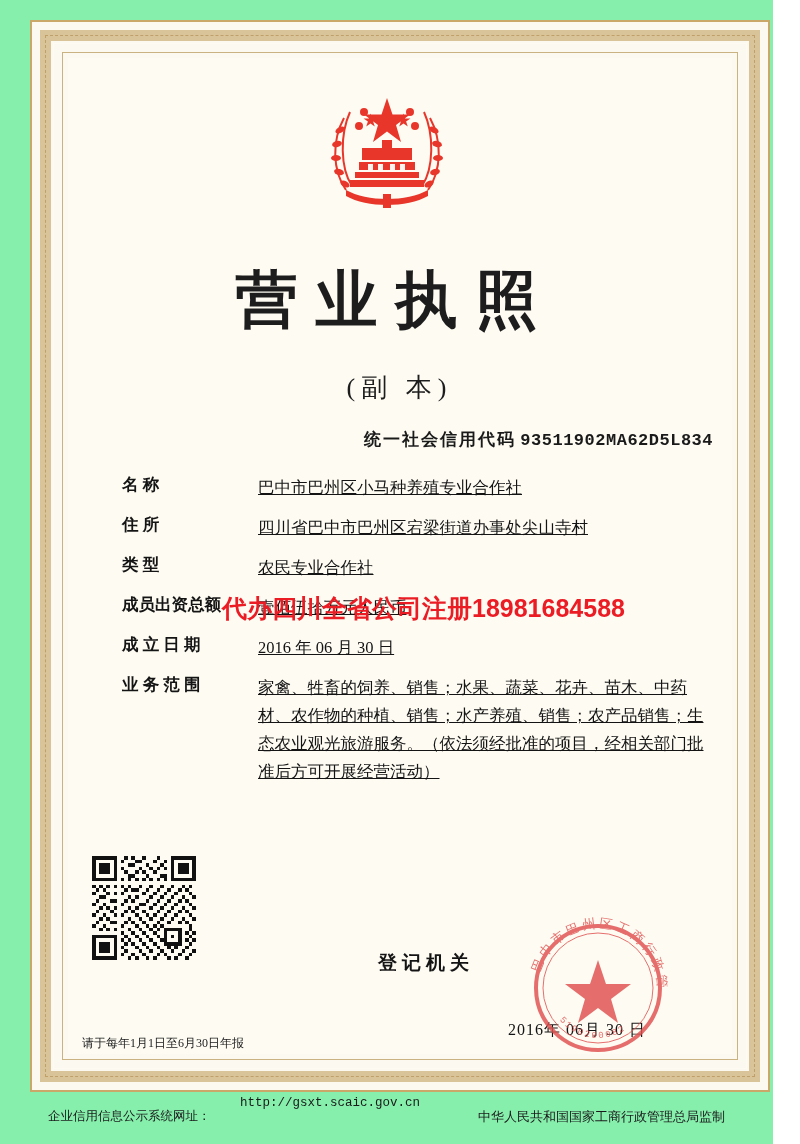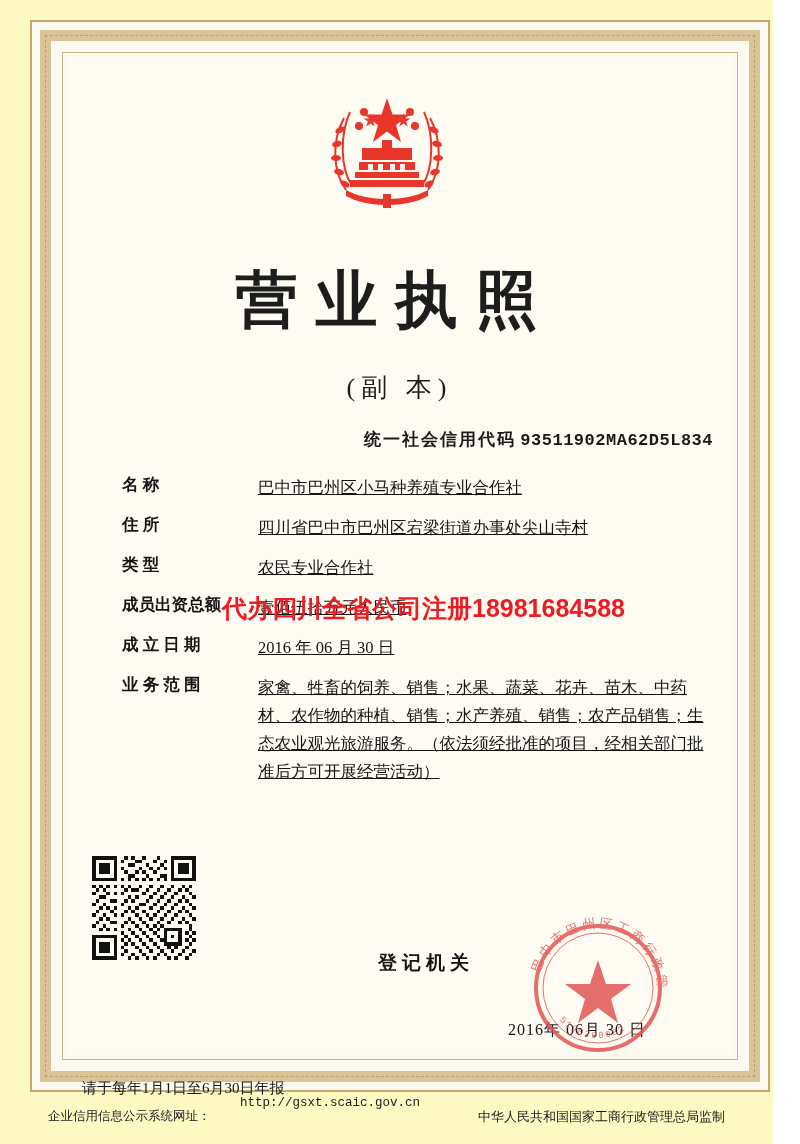--- a/index.html
+++ b/index.html
@@ -14,21 +14,21 @@
     position: relative;
     overflow: hidden;
   }
 
   
   .page {
     position: absolute;
     left: 0; top: 0;
     width: 773px;
     height: 1144px;
-    background: #fef9c3;
+    background: #86efac;
   }
   .cert-outer {
     position: absolute;
     left: 30px; top: 20px;
     width: 740px;
     height: 1072px;
     background: #fcfaf0;
     border: 2px solid #c9a86a;
     box-sizing: border-box;
   }
@@ -159,24 +159,23 @@
     left: 92px;
     top: 856px;
     width: 104px;
     height: 104px;
   }
   .qr-note {
     position: absolute;
     left: 82px;
     top: 1035px;
     font-family: "Liberation Serif", serif;
-    font-size: 15px;
+    font-size: 12px;
     color: #1a1a1a;
     white-space: nowrap;
-    margin-top: 44px;
   }
 
   
   .reg-auth {
     position: absolute;
     left: 378px;
     top: 950px;
     font-family: "Liberation Serif", serif;
     font-size: 19px;
     font-weight: bold;

